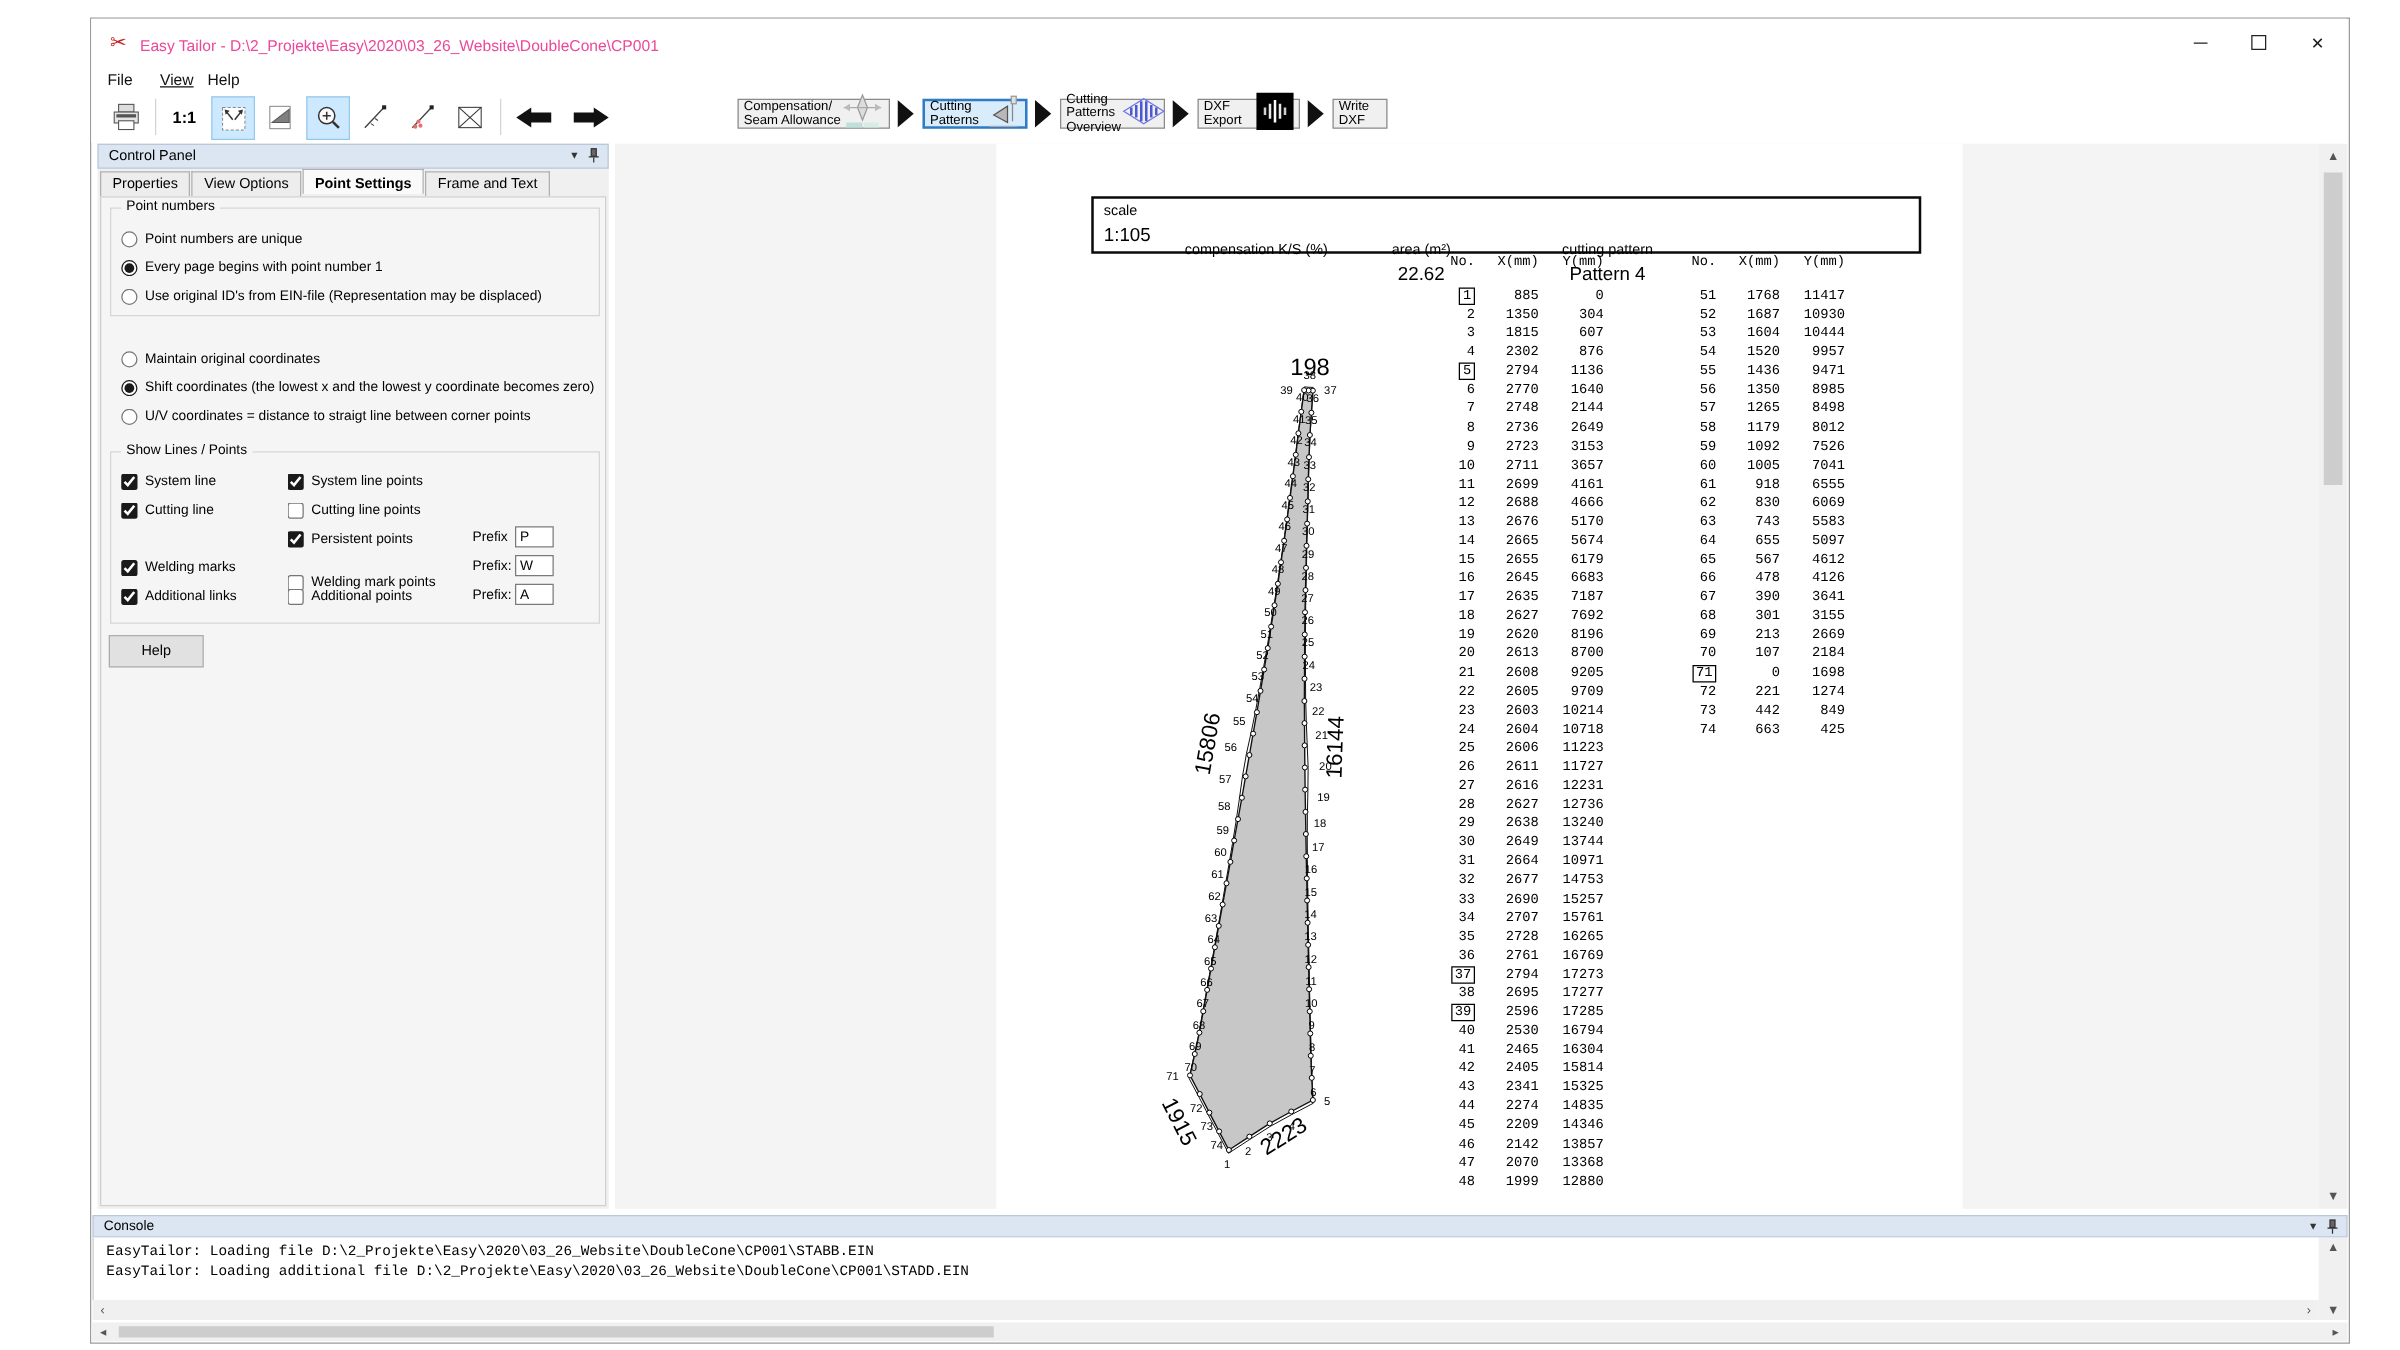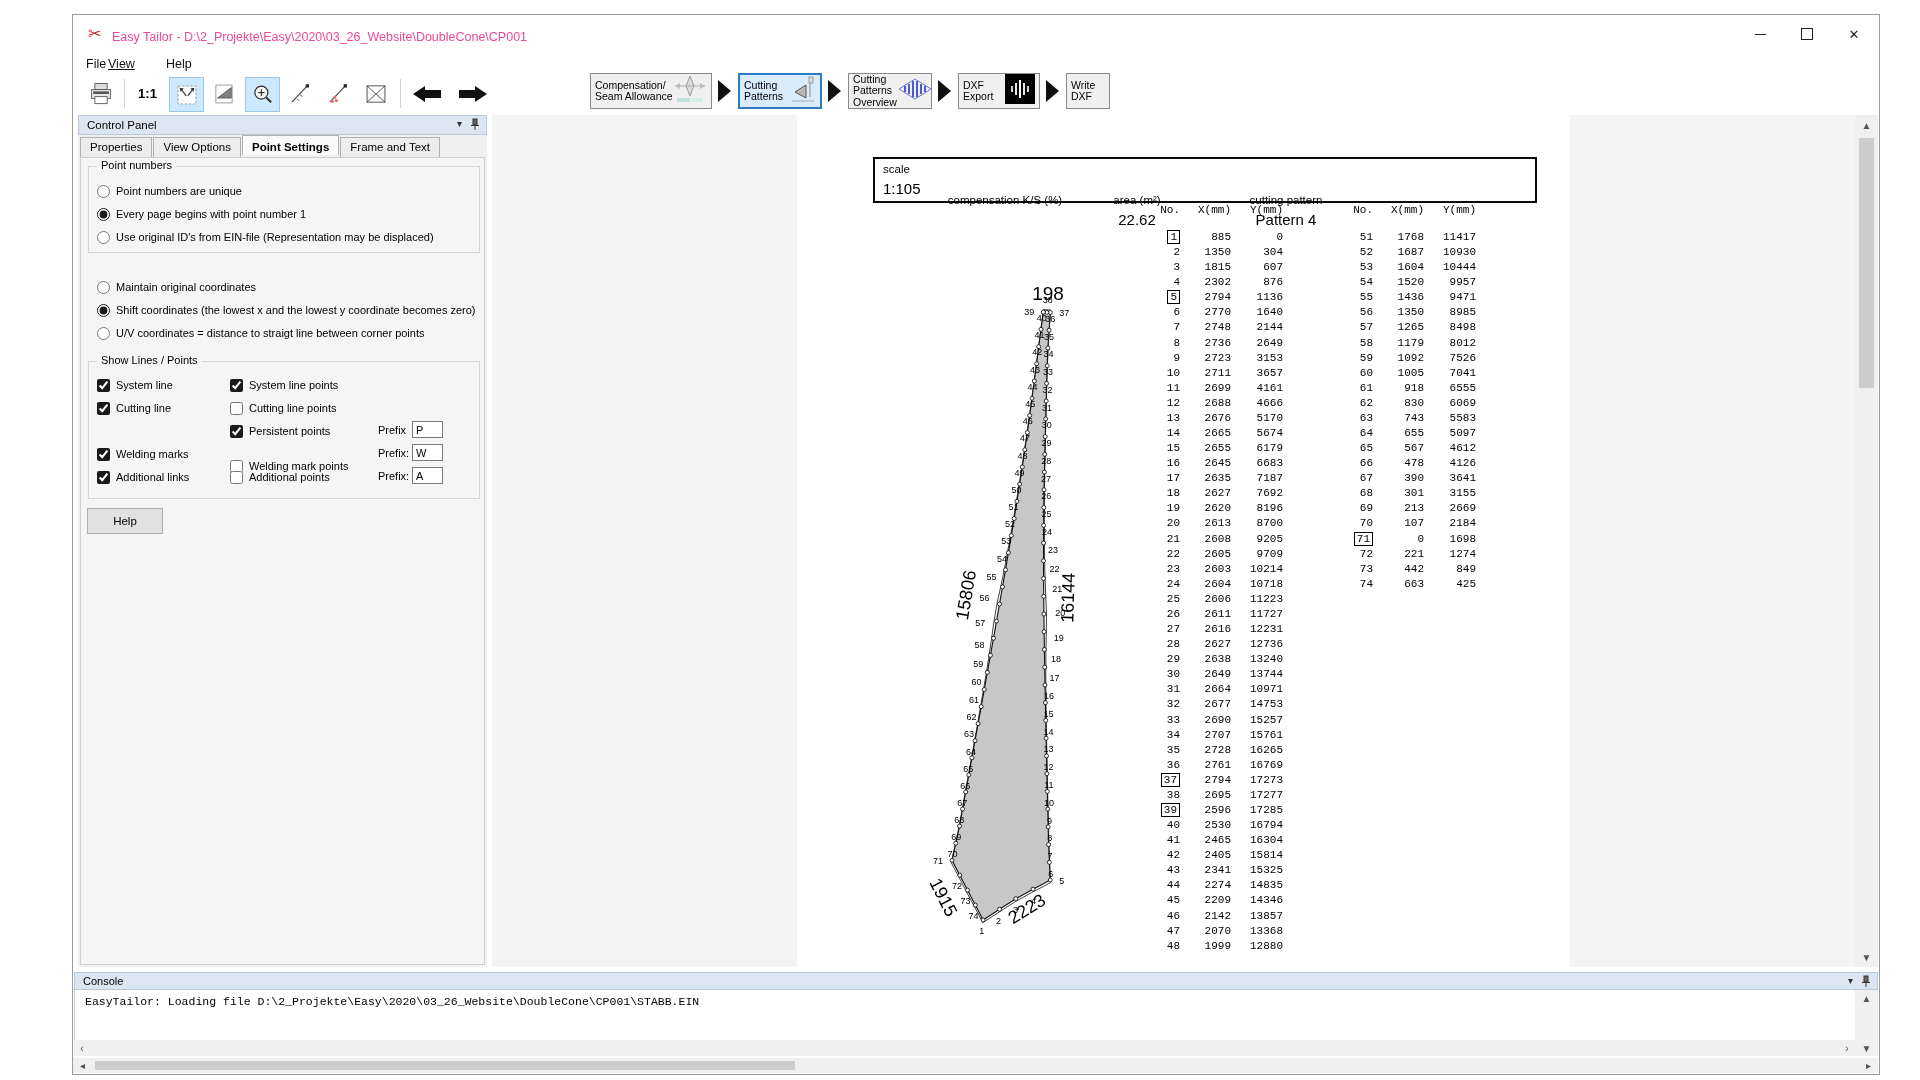--- a/index.html
+++ b/index.html
@@ -15,21 +15,21 @@
   .menubar{left:73px;top:54px;width:1804px;height:22px;background:#fff;}
   .menu-item{top:57px;font-size:12.5px;color:#111;}
   
   .toolbar{left:73px;top:76px;width:1804px;height:38px;background:#fff;}
   .tbtn{top:77px;width:33px;height:33px;display:flex;align-items:center;justify-content:center;background:transparent;}
   .tbtn.active{background:#cde9ff;border:1px solid #96c8ea;}
   .tsep{top:79px;width:1px;height:29px;background:#d4d4d4;}
   .one2one{font-weight:bold;font-size:13px;font-family:"Liberation Sans",sans-serif;}
   
   .workflow{left:590px;top:70px;height:42px;display:flex;align-items:center;}
-  .wf-btn{height:36px;border:1px solid #8a8a8a;background:#f0f0f0;display:flex;align-items:center;
+  .wf-btn{height:24px;border:1px solid #8a8a8a;background:#f0f0f0;display:flex;align-items:center;
           justify-content:space-between;padding:0 4px;box-sizing:border-box;}
   .wf-btn.active{background:#d9ecfb;border:2px solid #2f7cc4;}
   .wf-label{font-size:10.5px;line-height:11.5px;color:#000;}
   .wf-arrow{margin:0 6px;display:flex;align-items:center;}
   
   .cp{left:78px;top:115px;width:409px;height:852px;background:#f0f0f0;}
   .cp-header{left:78px;top:115px;width:409px;height:20px;background:#dce6f2;border:1px solid #bcc8da;
              box-sizing:border-box;display:flex;align-items:center;font-size:11.5px;padding-left:8px;}
   .cp-hicons{position:absolute;right:6px;top:2px;display:flex;gap:8px;font-size:10px;color:#333;}
   .tabs{left:80px;top:137px;height:20px;display:flex;font-size:11.5px;}
@@ -84,21 +84,21 @@
     </div>
   <div class="abs win-btn" style="left:1784px;">
       <div style="width:10px;height:10px;border:1px solid #222;"></div>
     </div>
   <div class="abs win-btn" style="left:1831px;">
       <span>✕</span>
     </div>
 
   <div class="abs menubar"></div>
   <div class="abs menu-item" style="left:86px;">File</div>
-  <div class="abs menu-item" style="left:108px;text-decoration:underline;">View</div>
+  <div class="abs menu-item" style="left:128px;text-decoration:underline;">View</div>
   <div class="abs menu-item" style="left:166px;">Help</div>
 
   <div class="abs toolbar"></div>
   <div class="abs tbtn" style="left:84px;">
     <svg width="28" height="28" viewBox="0 0 32 32">
       <rect x="9" y="4" width="14" height="7" fill="#ddd" stroke="#555"></rect>
       <rect x="5" y="11" width="22" height="10" fill="#e6e6e6" stroke="#555"></rect>
       <rect x="7" y="13" width="18" height="3" fill="#555"></rect>
       <rect x="9" y="19" width="14" height="8" fill="#fff" stroke="#555"></rect>
     </svg>
@@ -920,20 +920,21 @@
       <span>▾</span>
       <svg width="10" height="13" viewBox="0 0 10 13">
         <rect x="3" y="1" width="4" height="6" fill="#666" stroke="#333"></rect>
         <line x1="1" y1="7.5" x2="9" y2="7.5" stroke="#333"></line>
         <line x1="5" y1="8" x2="5" y2="12" stroke="#333"></line>
       </svg>
     </span>
   </div>
   <div class="abs console-body" id="console-body">
       <div class="console-line" style="top: 5px;">EasyTailor: Loading file D:\2_Projekte\Easy\2020\03_26_Website\DoubleCone\CP001\STABB.EIN</div>
+      <div class="console-line" style="top: 21px;">EasyTailor: Loading additional file D:\2_Projekte\Easy\2020\03_26_Website\DoubleCone\CP001\STADD.EIN</div>
     </div>
   <div class="abs sb" style="left:74px;top:1040px;width:1781px;height:16px;"></div>
   <div class="sb-arrow" style="left:74px;top:1040px;width:16px;height:16px;">‹</div>
   <div class="sb-arrow" style="left:1839px;top:1040px;width:16px;height:16px;">›</div>
   <div class="abs sb" style="left:1855px;top:990px;width:23px;height:66px;"></div>
   <div class="sb-arrow" style="left:1855px;top:991px;width:23px;height:14px;">▲</div>
   <div class="sb-arrow" style="left:1855px;top:1041px;width:23px;height:14px;">▼</div>
 
   <div class="abs sb" style="left:73px;top:1058px;width:1805px;height:15px;"></div>
   <div class="sb-arrow" style="left:75px;top:1058px;width:15px;height:15px;">◂</div>

